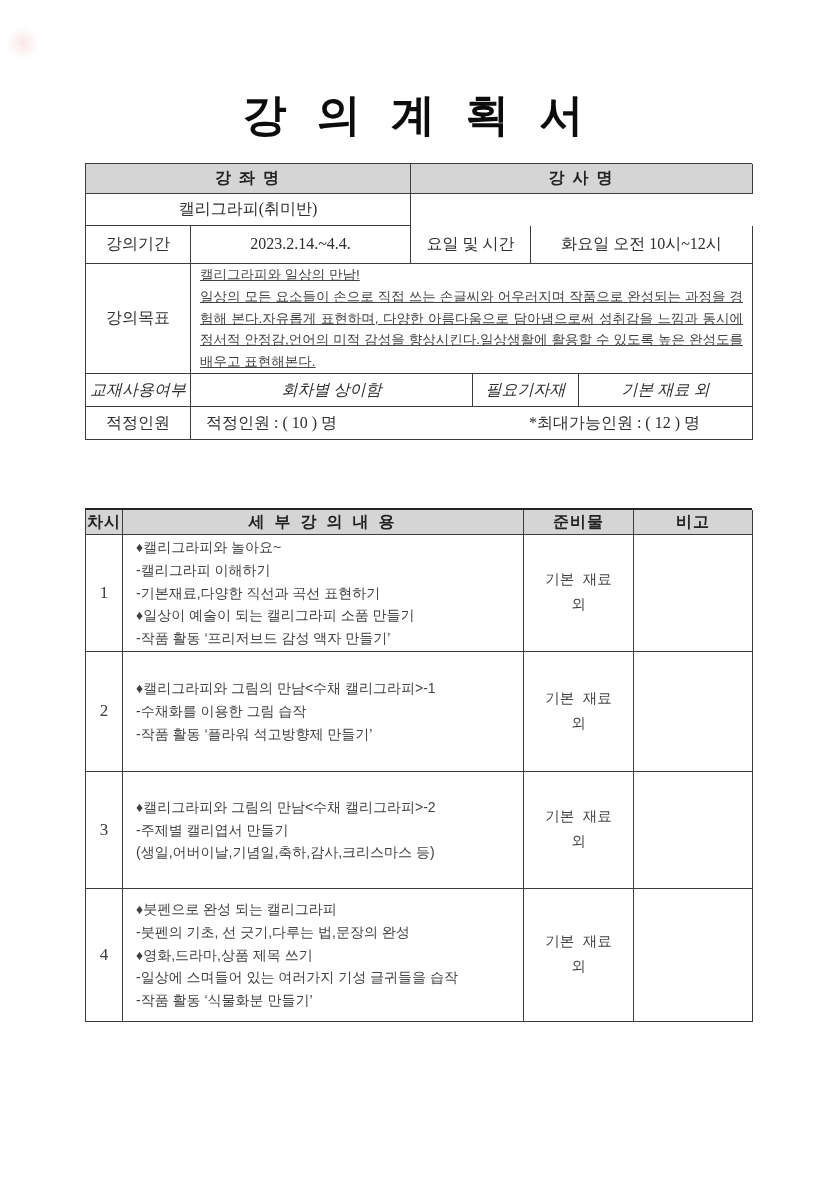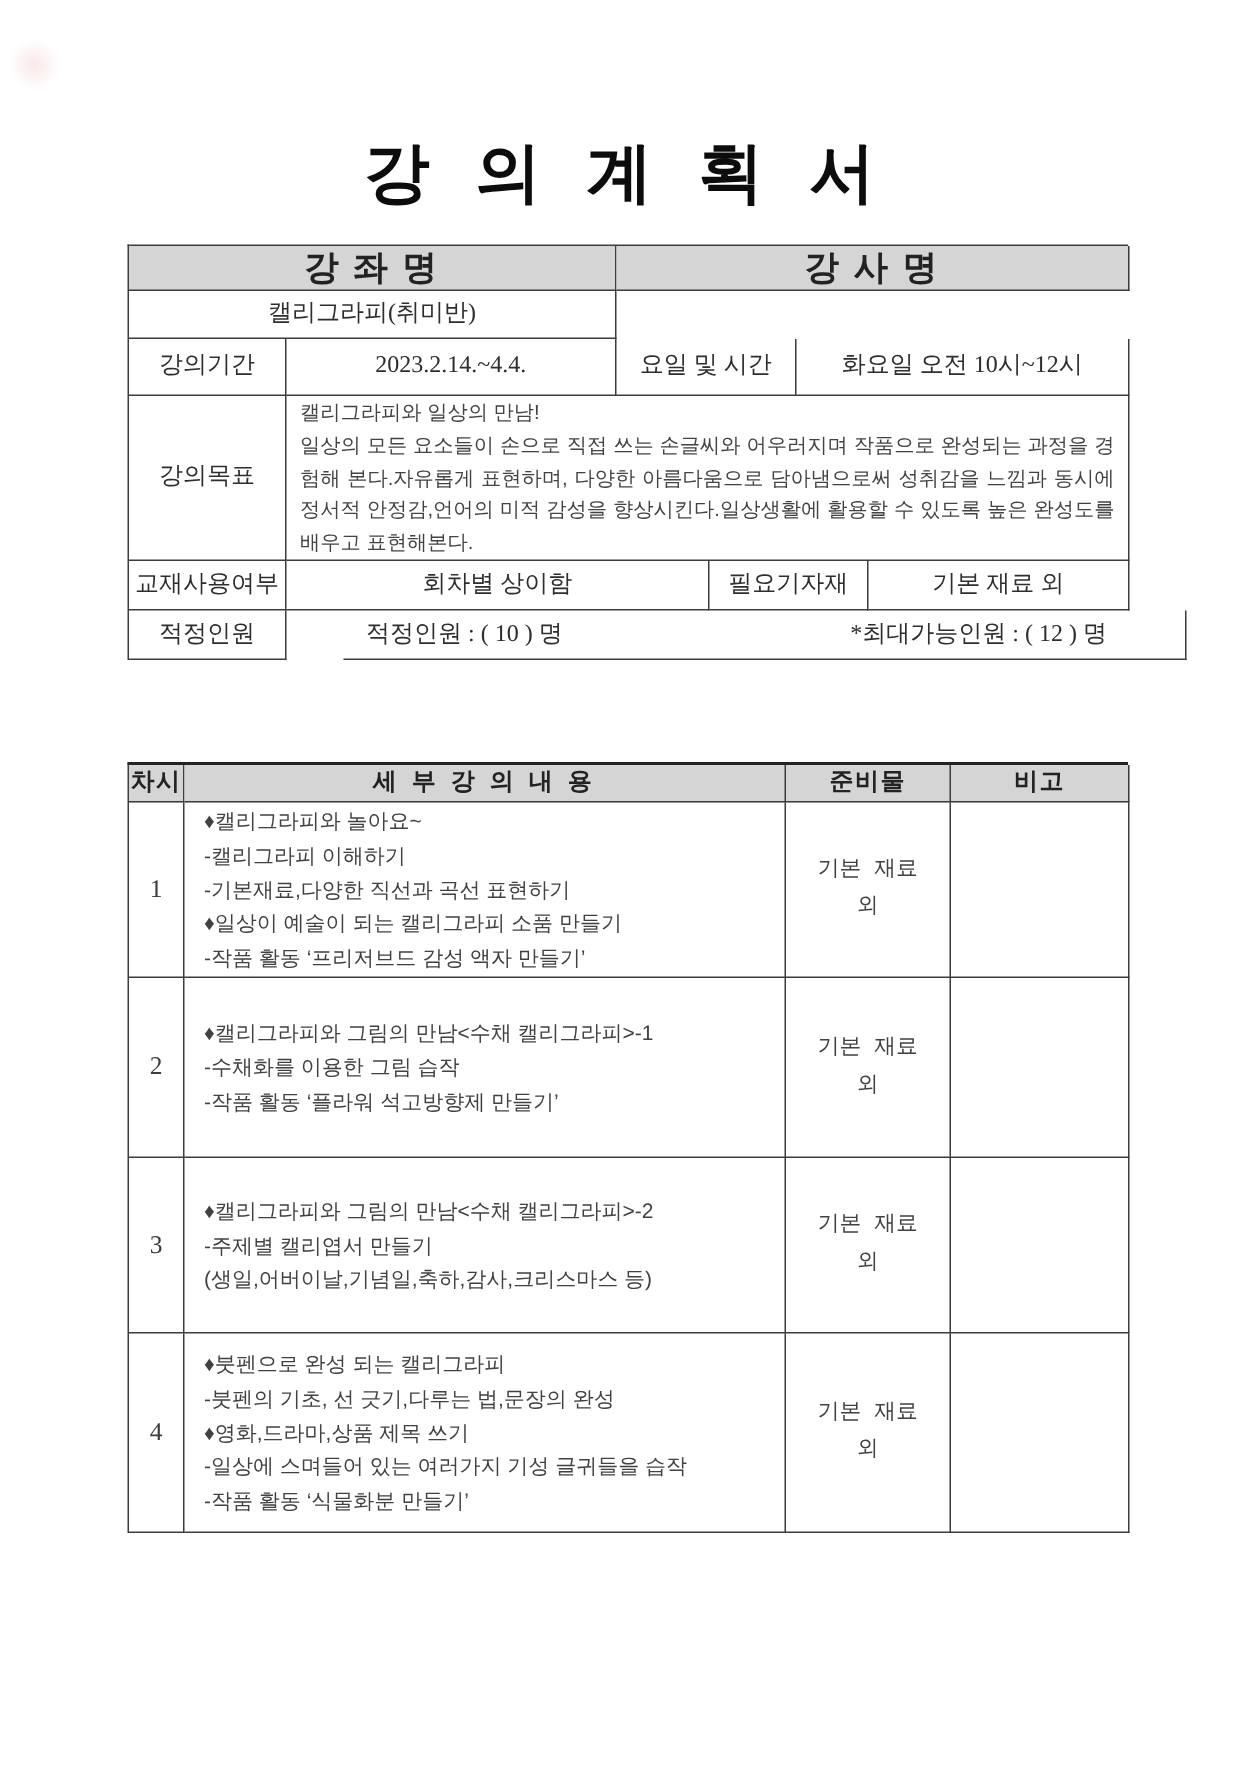--- a/index.html
+++ b/index.html
@@ -22,25 +22,25 @@
     border-top:1px solid #3d3d3d; border-left:1px solid #3d3d3d;
   }
   .tbl1 { top:163px; }
   .tbl2 { top:508px; border-top:2px solid #232323; }
   .row { display:grid; }
   .c {
     border-right:1px solid #3d3d3d; border-bottom:1px solid #3d3d3d;
     display:flex; align-items:center; justify-content:center;
     text-align:center; font-size:16px; line-height:1.3; overflow:hidden;
   }
-  .hdr { background:#d5d5d5; font-weight:bold; letter-spacing:2px; font-size:23px; color:#222;font-family:Liberation Serif, serif; }
+  .hdr { background:#d5d5d5; font-weight:bold; letter-spacing:2px; font-size:16px; color:#222;font-family:Liberation Serif, serif; }
   .goal-text {
     justify-content:flex-start; align-items:center; text-align:justify;
     font-family:"Liberation Sans", sans-serif; font-size:13.5px; line-height:1.62;
-    padding:6px 9px; white-space:pre-line; color:#434343;
+    padding:6px 9px; white-space:pre-line; color:#434343;text-decoration:underline;
   }
   .split {
     justify-content:space-between; padding:0 52px 0 15px; text-align:left;
   }
   .sess-no { font-size:17px; color:#3c3c3c; }
   .sess-content {
     justify-content:flex-start; text-align:left; padding:4px 10px 4px 13px;
     font-family:"Liberation Sans", sans-serif; font-size:14px; line-height:1.62;
     white-space:pre-line; color:#414141;
   }
@@ -76,28 +76,28 @@
       <div class="c">화요일 오전 10시~12시</div>
     </div>
 
     <div class="row" style="grid-template-columns:105px 562px; height:110px;">
       <div class="c">강의목표</div>
       <div class="c goal-text">캘리그라피와 일상의 만남!
 일상의 모든 요소들이 손으로 직접 쓰는 손글씨와 어우러지며 작품으로 완성되는 과정을 경험해 본다.자유롭게 표현하며, 다양한 아름다움으로 담아냄으로써 성취감을 느낌과 동시에 정서적 안정감,언어의 미적 감성을 향상시킨다.일상생활에 활용할 수 있도록 높은 완성도를 배우고 표현해본다.</div>
     </div>
 
 
-    <div class="row" style="grid-template-columns:105px 282px 106px 174px; height:33px;">
+    <div class="row" style="grid-template-columns:105px 282px 106px 174px; height:33px;font-style:italic;">
       <div class="c">교재사용여부</div>
       <div class="c">회차별 상이함</div>
       <div class="c">필요기자재</div>
       <div class="c">기본 재료 외</div>
     </div>
 
-    <div class="row" style="grid-template-columns:105px 562px; height:33px;gap:38px;">
+    <div class="row" style="grid-template-columns:105px 562px; height:33px;">
       <div class="c">적정인원</div>
       <div class="c split">
         <span>적정인원 :  (  10 ) 명</span>
         <span>*최대가능인원 :    (  12 ) 명</span>
       </div>
     </div>
 
   </div>
 
   <div class="tbl tbl2">

